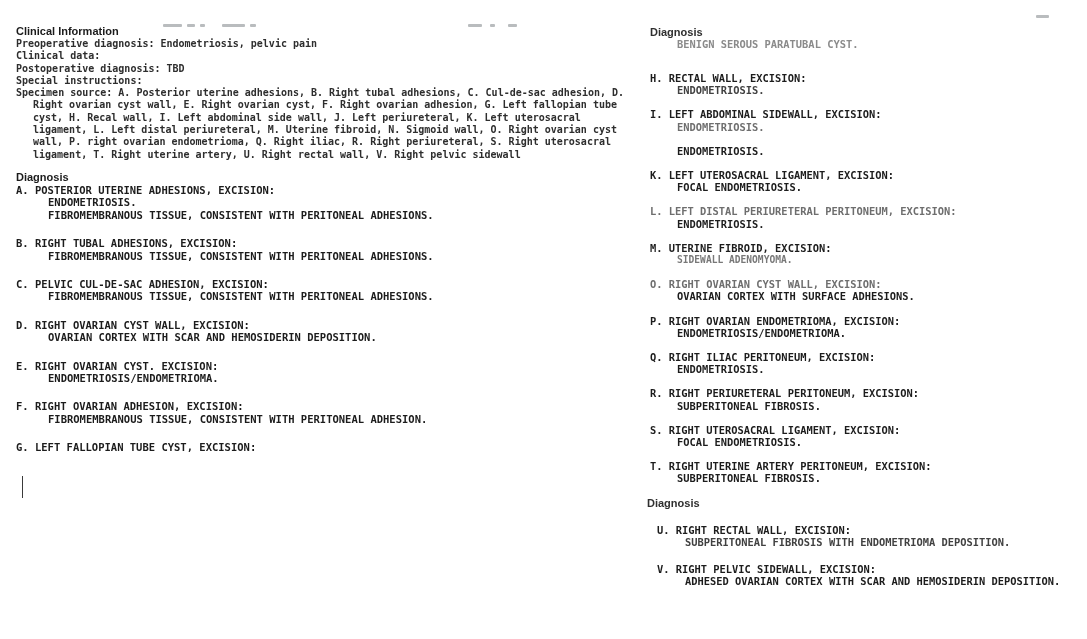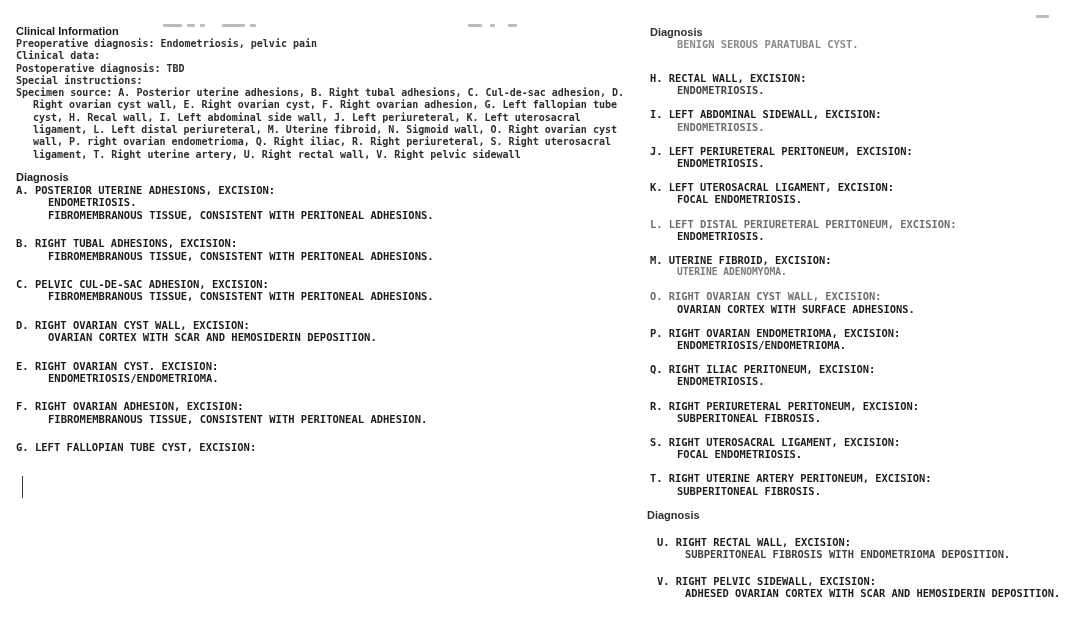--- a/index.html
+++ b/index.html
@@ -128,34 +128,33 @@
 
   <div class="diag-item">
     <div class="diag-label">H. RECTAL WALL, EXCISION:</div>
     <div class="diag-finding semi">ENDOMETRIOSIS.</div>
   </div>
   <div class="diag-item">
     <div class="diag-label">I. LEFT ABDOMINAL SIDEWALL, EXCISION:</div>
     <div class="diag-finding fade1">ENDOMETRIOSIS.</div>
   </div>
   <div class="diag-item">
-    <div class="diag-label">J. LEFT PERIURETERAL PERITONEUM, EXCISION:</div>
     <div class="diag-finding">ENDOMETRIOSIS.</div>
   </div>
   <div class="diag-item">
     <div class="diag-label">K. LEFT UTEROSACRAL LIGAMENT, EXCISION:</div>
     <div class="diag-finding">FOCAL ENDOMETRIOSIS.</div>
   </div>
   <div class="diag-item">
     <div class="diag-label fade1">L. LEFT DISTAL PERIURETERAL PERITONEUM, EXCISION:</div>
     <div class="diag-finding">ENDOMETRIOSIS.</div>
   </div>
   <div class="diag-item">
     <div class="diag-label">M. UTERINE FIBROID, EXCISION:</div>
-    <div class="diag-finding small-fade">UTERINE ADENOMYOMA.</div>
+    <div class="diag-finding small-fade">SIDEWALL ADENOMYOMA.</div>
   </div>
   <div class="diag-item">
     <div class="diag-label fade1">O. RIGHT OVARIAN CYST WALL, EXCISION:</div>
     <div class="diag-finding">OVARIAN CORTEX WITH SURFACE ADHESIONS.</div>
   </div>
   <div class="diag-item">
     <div class="diag-label">P. RIGHT OVARIAN ENDOMETRIOMA, EXCISION:</div>
     <div class="diag-finding">ENDOMETRIOSIS/ENDOMETRIOMA.</div>
   </div>
   <div class="diag-item">

